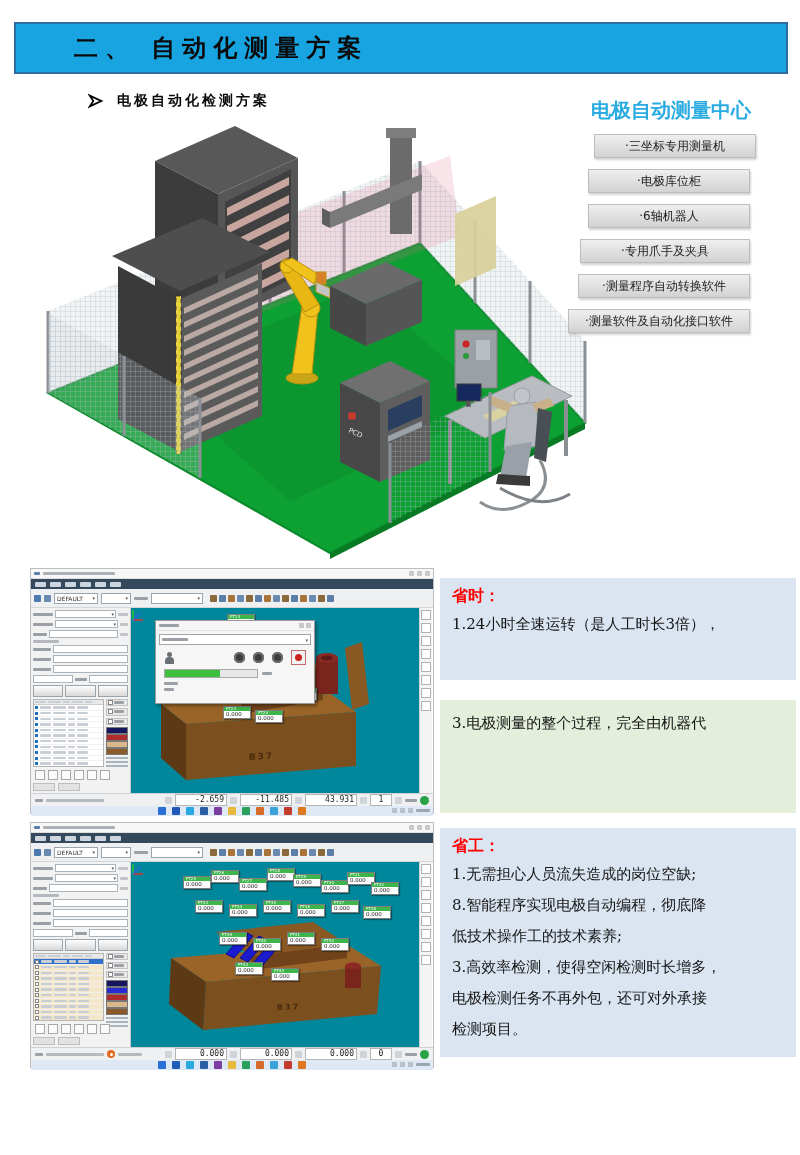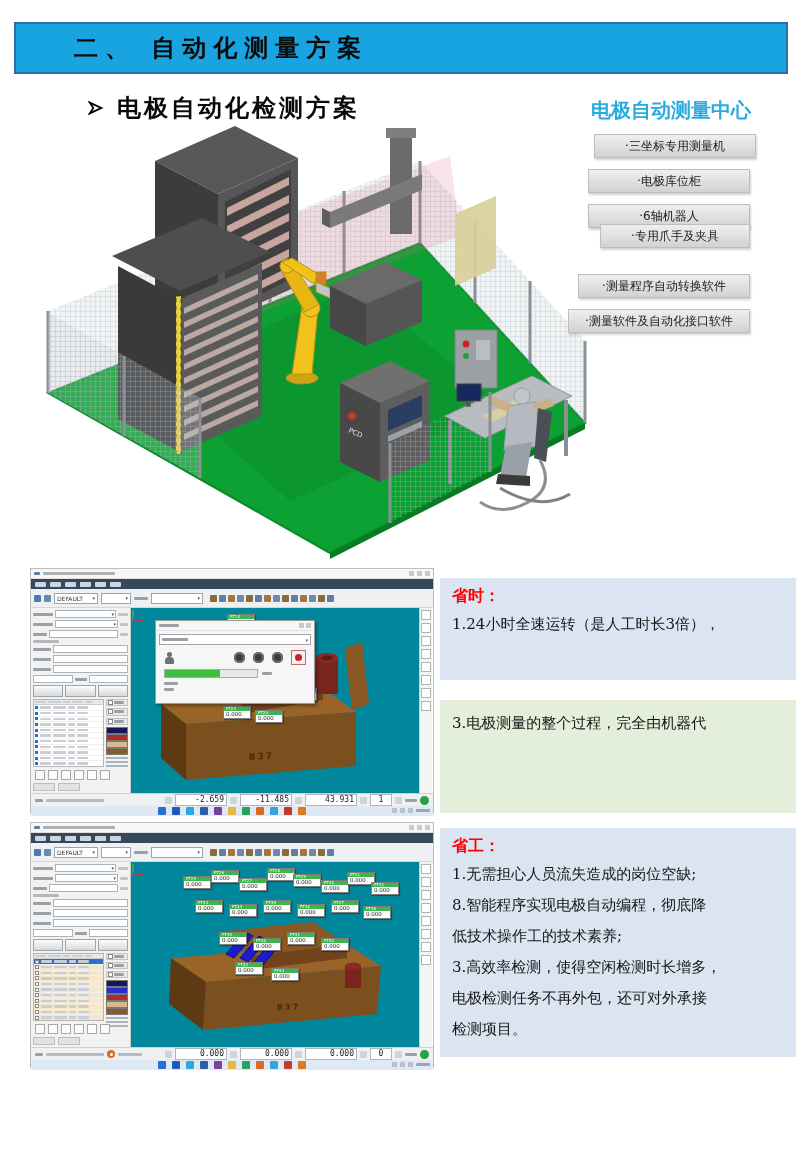--- a/index.html
+++ b/index.html
@@ -8,21 +8,21 @@
   .abs{position:absolute;}
 
   
   .banner{position:absolute;left:14px;top:22px;width:774px;height:52px;background:#18A3E1;
           border:2px solid #2E6DA4;box-sizing:border-box;display:flex;align-items:center;padding-left:58px;}
   .banner-text{font-family:"DejaVu Serif","Liberation Serif",serif;font-weight:bold;font-size:24px;
                color:#0a0a0a;letter-spacing:7px;}
 
   
   .bullet{position:absolute;left:88px;top:92px;display:flex;align-items:center;gap:13px;}
-  .bullet-text{font-family:"DejaVu Serif","Liberation Serif",serif;font-weight:bold;font-size:24px;
+  .bullet-text{font-family:"DejaVu Serif","Liberation Serif",serif;font-weight:bold;font-size:14px;
                color:#0a0a0a;letter-spacing:3px;}
 
   
   .mc-title{position:absolute;left:583px;top:97px;width:176px;text-align:center;color:#29ABE2;
             font-weight:bold;font-size:20px;}
   .mc-btn{position:absolute;height:24px;background:linear-gradient(#efefef,#d2d2d2);
           border:1px solid #bdbdbd;color:#222;font-size:12px;display:flex;align-items:center;
           justify-content:center;box-shadow:1px 2px 2px rgba(0,0,0,.18);box-sizing:border-box;}
 
   
@@ -273,21 +273,21 @@
     <polygon points="360,407 460,356 460,276 360,327" fill="url(#mesh)" opacity="0.8"></polygon>
     <line x1="360" y1="407" x2="360" y2="327" stroke="#8a9096" stroke-width="3"></line>
     <line x1="460" y1="356" x2="460" y2="276" stroke="#8a9096" stroke-width="3"></line>
   </g>
 </svg>
 
 <div class="mc-title">电极自动测量中心</div>
 <div class="mc-btn" style="top:134px;right:44px;width:162px">·三坐标专用测量机</div>
 <div class="mc-btn" style="top:169px;right:50px;width:162px">·电极库位柜</div>
 <div class="mc-btn" style="top:204px;right:50px;width:162px">·6轴机器人</div>
-<div class="mc-btn" style="top:224px;right:50px;width:150px">·专用爪手及夹具</div>
+<div class="mc-btn" style="top:239px;right:50px;width:170px">·专用爪手及夹具</div>
 <div class="mc-btn" style="top:274px;right:50px;width:172px">·测量程序自动转换软件</div>
 <div class="mc-btn" style="top:309px;right:50px;width:182px">·测量软件及自动化接口软件</div>
 
 <div class="shot" style="left:30px;top:568px">
   <div class="sh-title">
     <span class="tstripe" style="width:6px;background:#5b7fa6"></span>
     <span class="tstripe" style="width:72px;background:#aab0b6"></span>
     <span class="winbtns">
         <span class="wb"></span>
         <span class="wb"></span>

